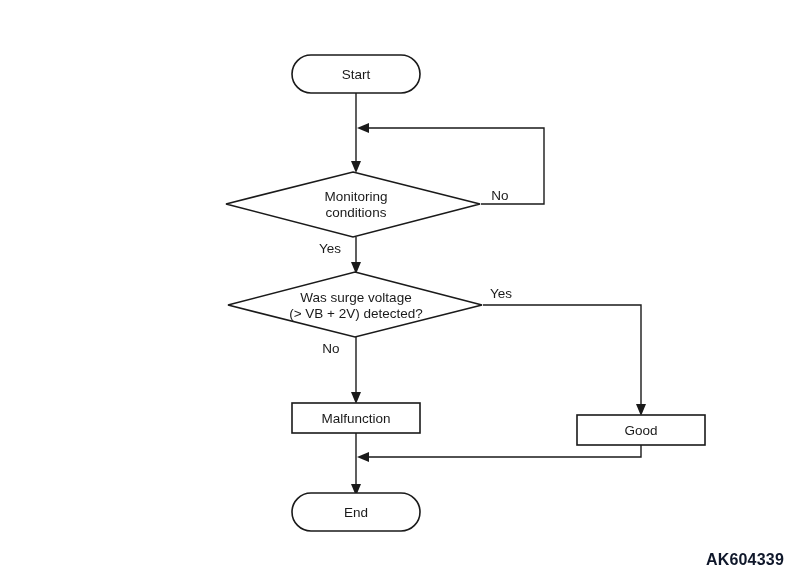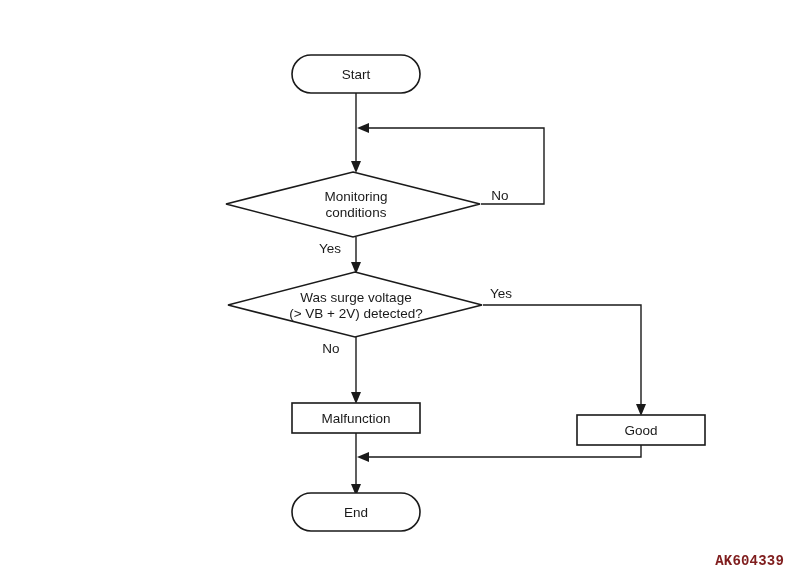--- a/index.html
+++ b/index.html
@@ -54,24 +54,24 @@
     font-family: "Liberation Sans", sans-serif;
     font-size: 13.5px;
     fill: #1a1a1a;
     text-anchor: middle;
     dominant-baseline: middle;
   }
   .corner-code {
     position: absolute;
     right: 16px;
     bottom: 12px;
-    font-family: Liberation Mono, monospace;
-    font-size: 14px;
+    font-family: Liberation Sans, sans-serif;
+    font-size: 16px;
     font-weight: bold;
-    color: #7f1d1d;
+    color: #0f172a;
     letter-spacing: 0.2px;
     white-space: nowrap;
   }
 </style>
 </head>
 <body>
 
 <div id="flow-root">
 
   <svg class="flow" viewBox="0 0 800 581">

